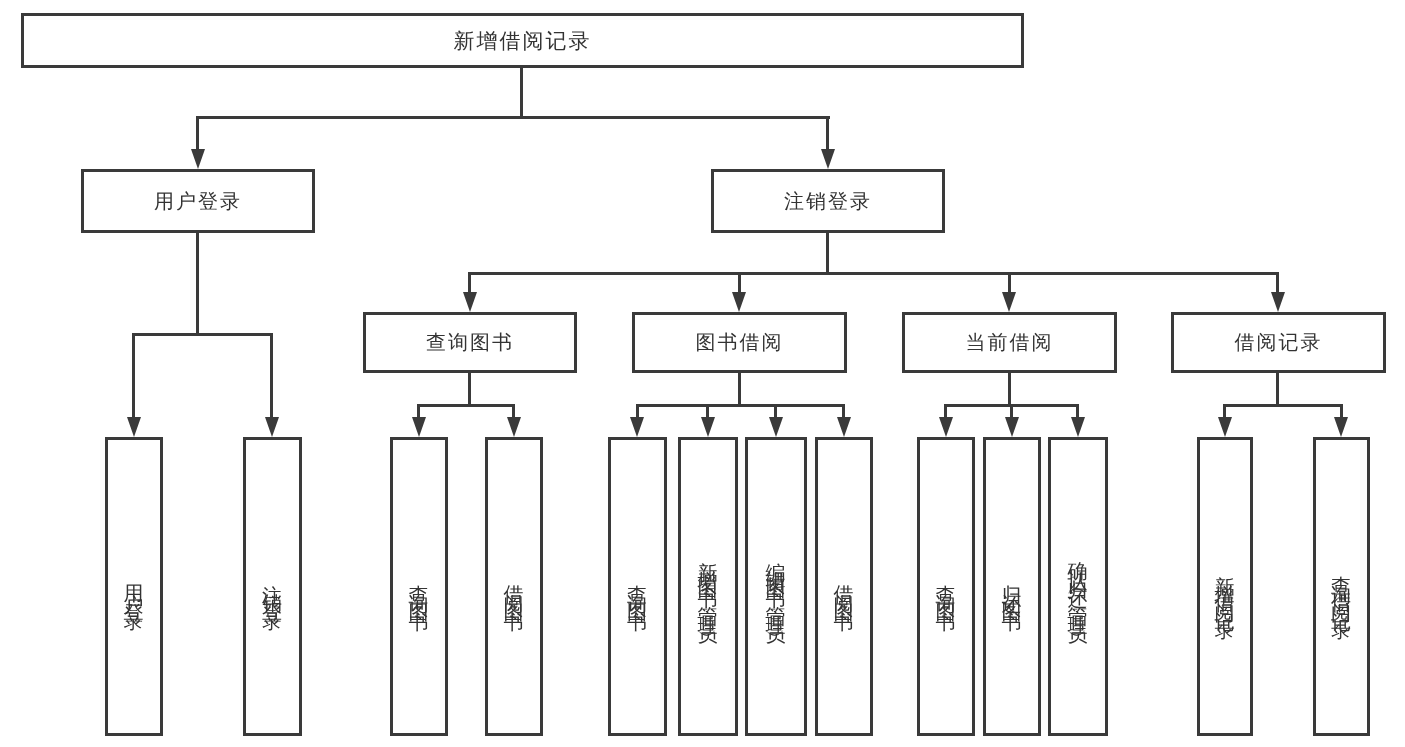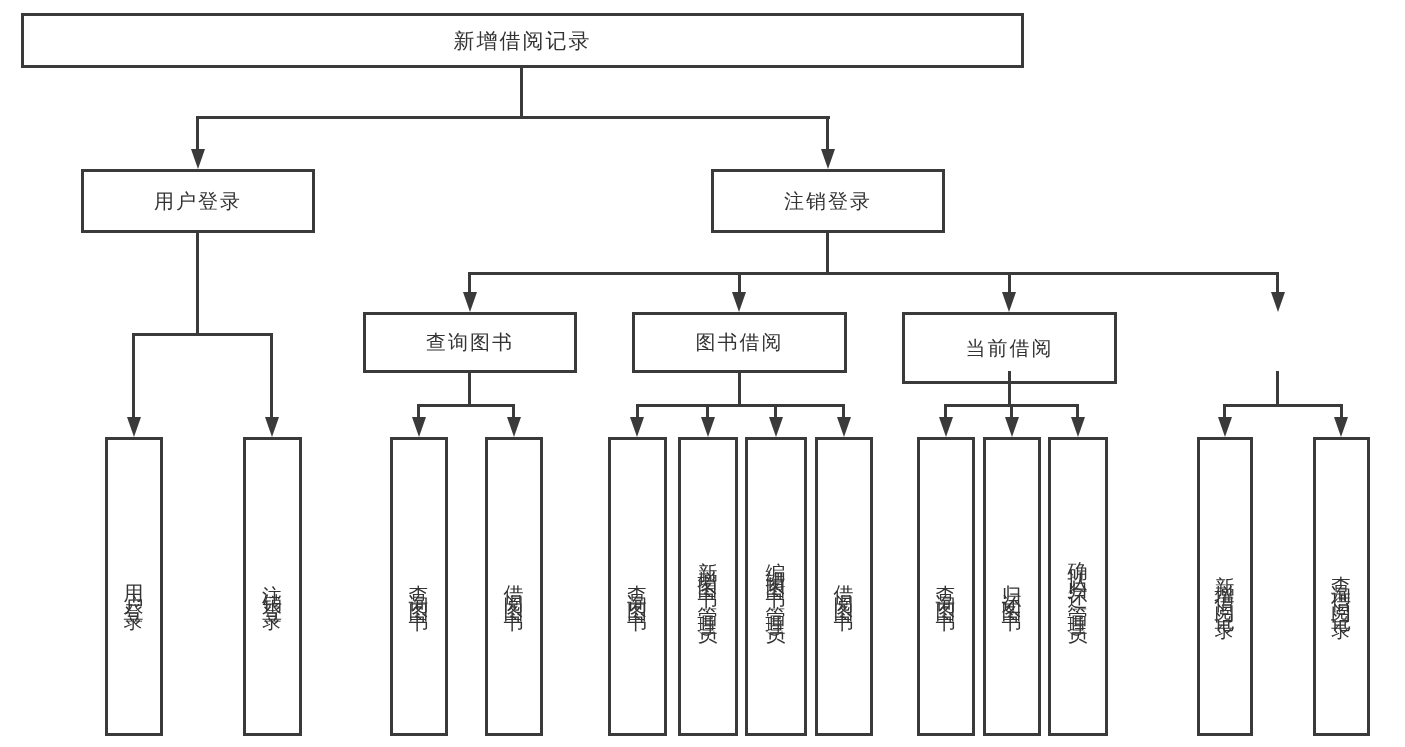--- a/index.html
+++ b/index.html
@@ -74,22 +74,23 @@
   <div class="node root" style="left:21px; top:13px; width:1003px; height:55px;">新增借阅记录</div>
 
   <div class="node" style="left:81px; top:169px; width:234px; height:64px;">用户登录</div>
 
   <div class="node" style="left:711px; top:169px; width:234px; height:64px;">注销登录</div>
 
   <div class="node" style="left:363px; top:312px; width:214px; height:61px;">查询图书</div>
 
   <div class="node" style="left:632px; top:312px; width:215px; height:61px;">图书借阅</div>
 
-  <div class="node" style="left:902px; top:312px; width:215px; height:72px;">当前借阅</div>
+  <div class="node" style="left:902px; top:312px; width:215px; height:61px;">当前借阅</div>
 
+  <div class="node" style="left:1171px; top:312px; width:215px; height:61px;">借阅记录</div>
 
   <div class="node" style="left:105px; top:437px; width:58px; height:299px;">
     <span class="leaf-label">用户登录</span>
   </div>
   <div class="node" style="left:243px; top:437px; width:59px; height:299px;">
     <span class="leaf-label">注销登录</span>
   </div>
 
   <div class="node" style="left:390px; top:437px; width:58px; height:299px;">
     <span class="leaf-label">查询图书</span>

